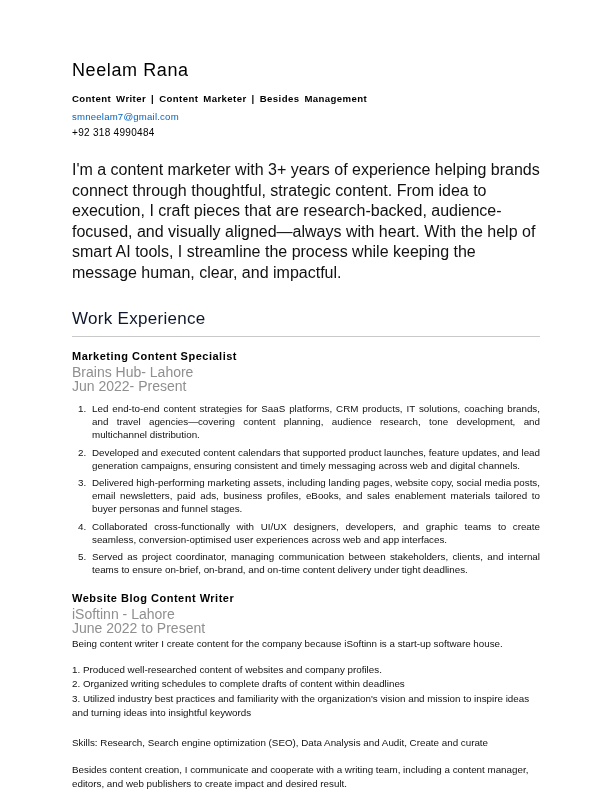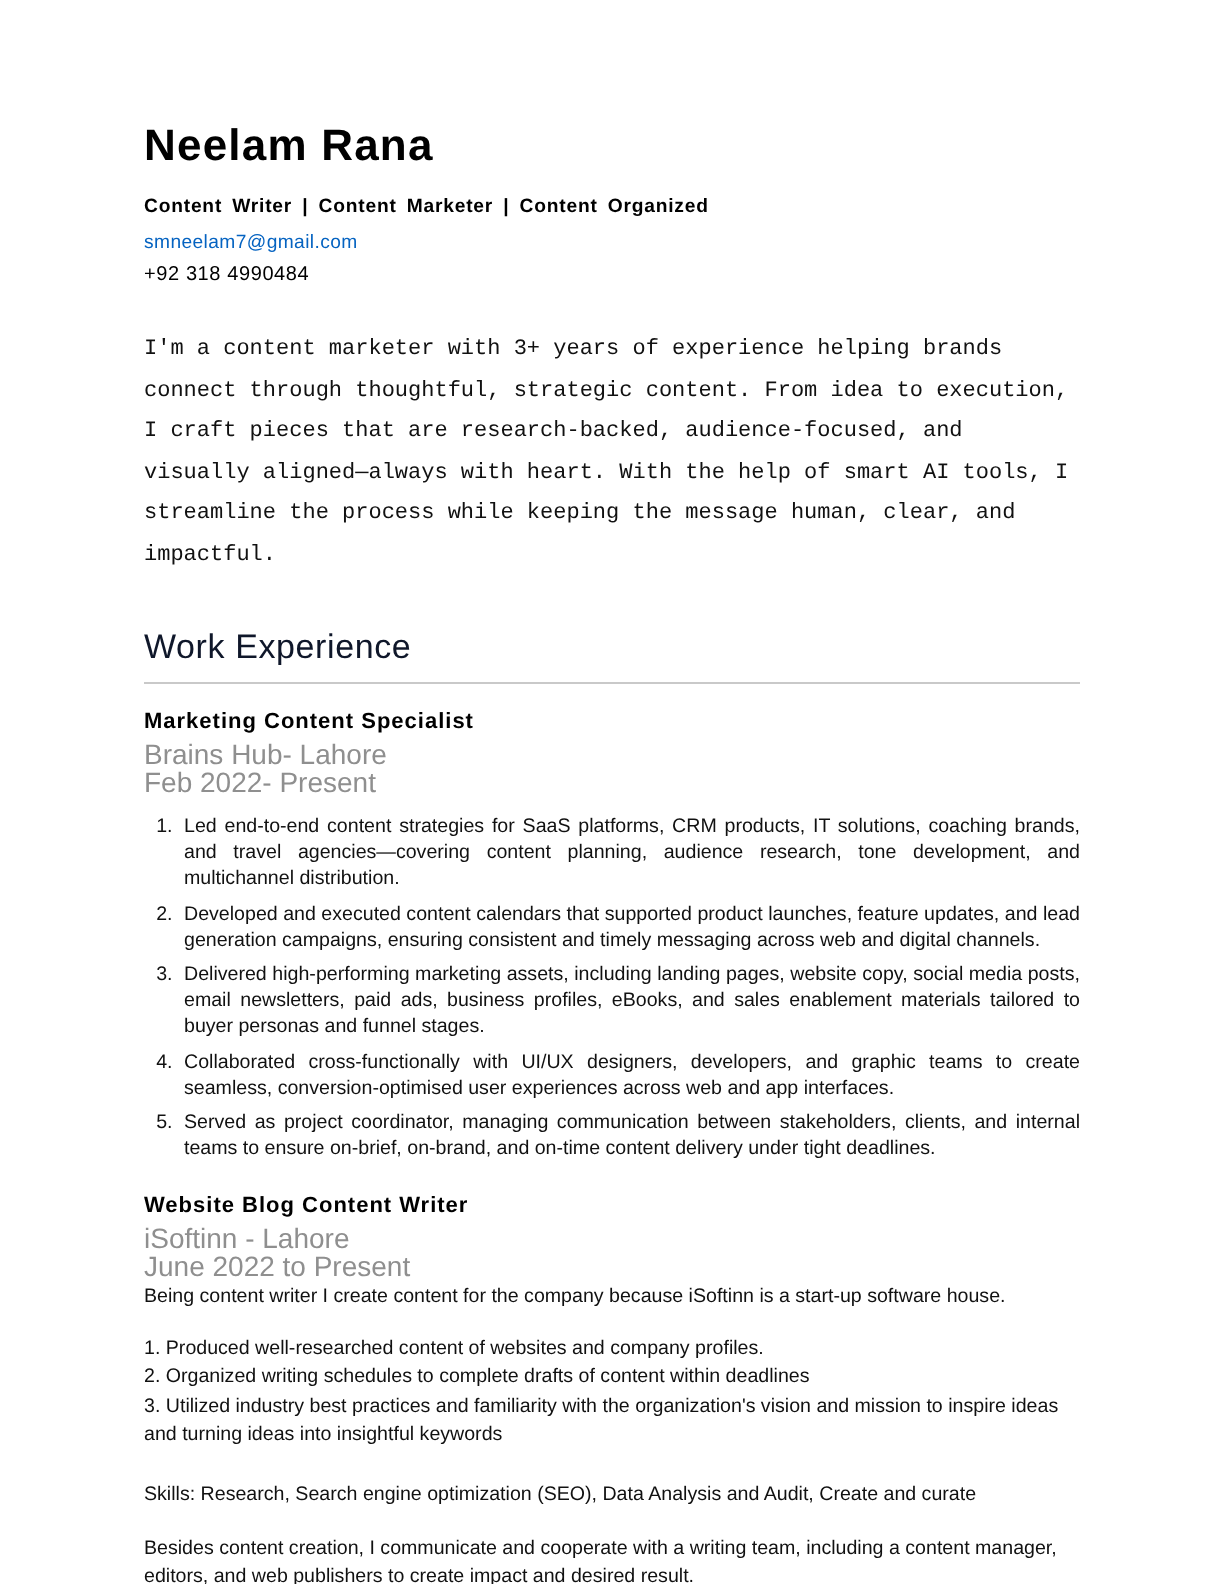--- a/index.html
+++ b/index.html
@@ -12,22 +12,22 @@
     -webkit-font-smoothing: antialiased;
   }
   .page {
     width: 612px;
     height: 792px;
     background: #ffffff;
     padding: 60px 72px 0 72px;
     overflow: hidden;
   }
   .name {
-    font-size: 22px;
-    font-weight: 700;
+    font-size: 18px;
+    font-weight: 400;
     letter-spacing: 0.6px;
     color: #000000;
     margin-bottom: 12px;
   }
   .title-line {
     font-size: 9.6px;
     font-weight: 700;
     letter-spacing: 0.4px;
     word-spacing: 2px;
     color: #000000;
@@ -40,25 +40,24 @@
     letter-spacing: 0.2px;
   }
   .phone {
     font-size: 10px;
     margin-top: 5px;
     letter-spacing: 0.3px;
     color: #000000;
   }
   .summary {
     margin-top: 22px;
-    font-size: 11px;
+    font-size: 16px;
     line-height: 20.5px;
     color: #111111;
     max-width: 468px;
-    font-family: Liberation Mono, monospace;
   }
   .section-heading {
     margin-top: 26px;
     font-size: 17px;
     font-weight: 400;
     letter-spacing: 0.3px;
     color: #0f172a;
     margin-bottom: 7px;
   }
   .rule {
@@ -106,37 +105,37 @@
   .outro { margin-top: 13px; line-height: 14.5px; }
   .skills { margin-top: 15px; line-height: 14px; }
 </style>
 </head>
 <body>
 
 <div class="page">
 
   <div class="name">Neelam Rana</div>
 
-  <div class="title-line">Content Writer  |  Content Marketer  |  Content Organized</div>
+  <div class="title-line">Content Writer  |  Content Marketer  |  Besides Management</div>
 
   <div class="email">
     <a href="#">smneelam7@gmail.com</a>
   </div>
 
   <div class="phone">+92 318 4990484</div>
 
   <div class="summary">I'm a content marketer with 3+ years of experience helping brands connect through thoughtful, strategic content. From idea to execution, I craft pieces that are research-backed, audience-focused, and visually aligned—always with heart. With the help of smart AI tools, I streamline the process while keeping the message human, clear, and impactful.</div>
 
   <div class="section-heading">Work Experience</div>
   <hr class="rule">
 
   <div class="job job-1">
     <div class="job-title">Marketing Content Specialist</div>
     <div class="meta">Brains Hub- Lahore</div>
-    <div class="meta">Feb 2022- Present</div>
+    <div class="meta">Jun 2022- Present</div>
     <ol class="bullets">
       <li>Led end-to-end content strategies for SaaS platforms, CRM products, IT solutions, coaching brands, and travel agencies—covering content planning, audience research, tone development, and multichannel distribution.</li>
       <li>Developed and executed content calendars that supported product launches, feature updates, and lead generation campaigns, ensuring consistent and timely messaging across web and digital channels.</li>
       <li>Delivered high-performing marketing assets, including landing pages, website copy, social media posts, email newsletters, paid ads, business profiles, eBooks, and sales enablement materials tailored to buyer personas and funnel stages.</li>
       <li>Collaborated cross-functionally with UI/UX designers, developers, and graphic teams to create seamless, conversion-optimised user experiences across web and app interfaces.</li>
       <li>Served as project coordinator, managing communication between stakeholders, clients, and internal teams to ensure on-brief, on-brand, and on-time content delivery under tight deadlines.</li>
     </ol>
   </div>
 
   <div class="job job-2">

